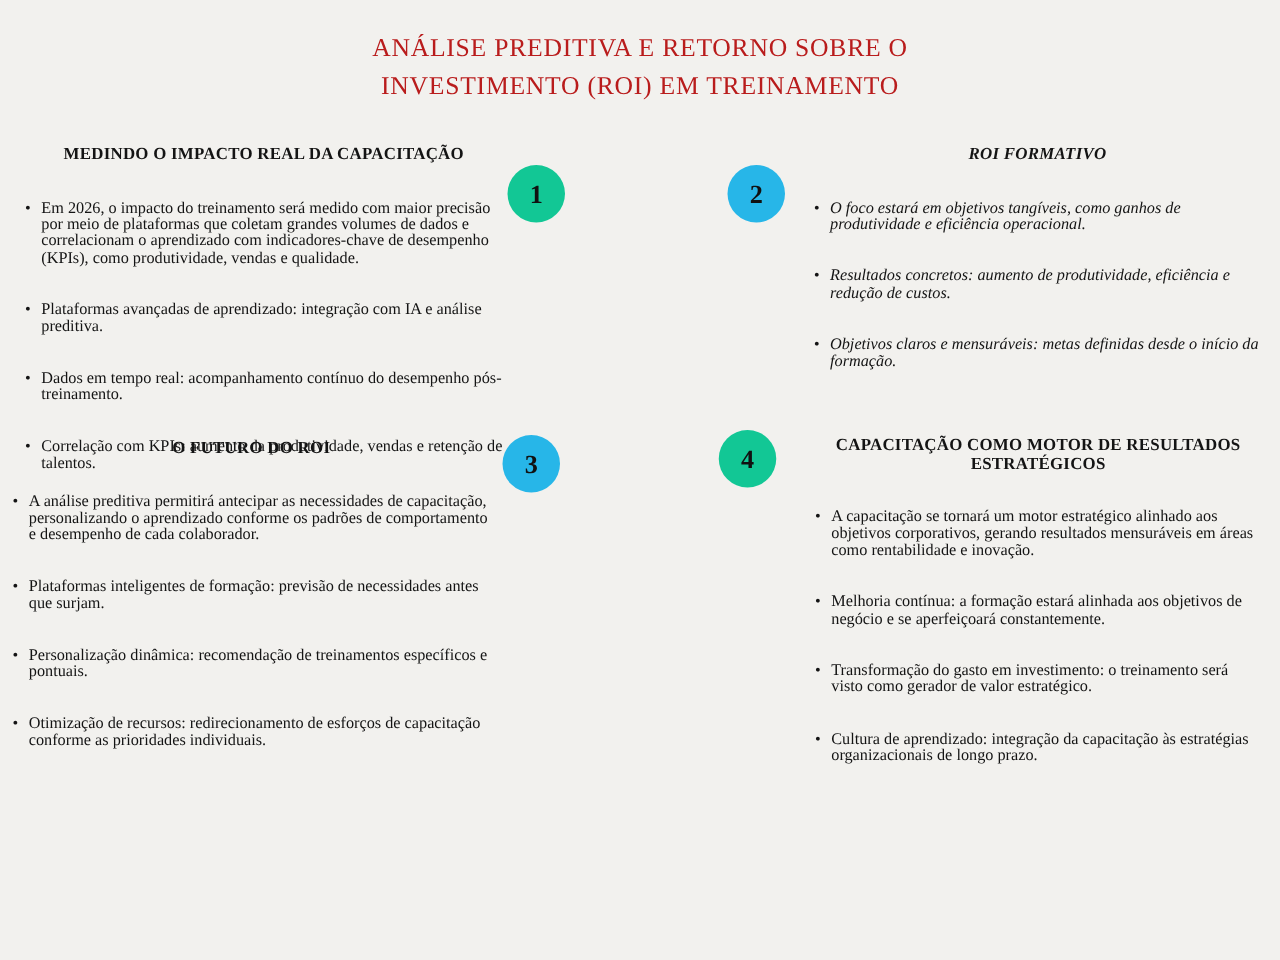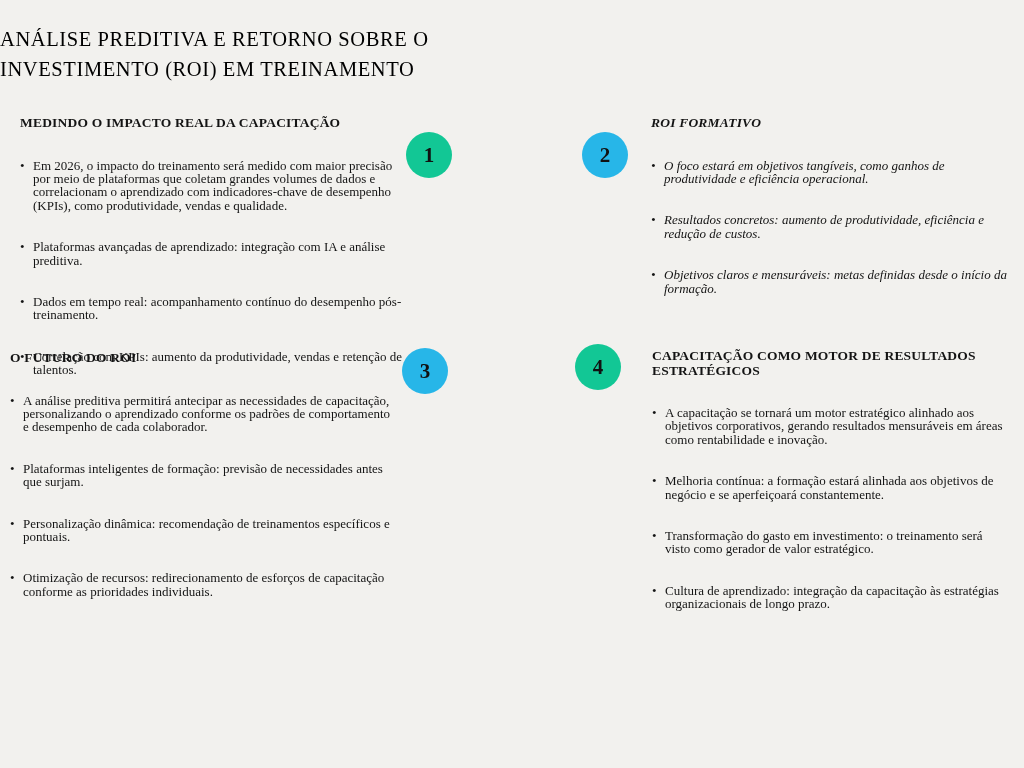--- a/index.html
+++ b/index.html
@@ -9,34 +9,34 @@
     background: #f2f1ee;
     font-family: "Liberation Serif", "DejaVu Serif", serif;
     color: #161616;
     overflow: hidden;
   }
   .page-title {
     position: absolute;
     top: 24px;
     left: 0;
     width: 100%;
-    text-align: left;
+    text-align: center;
     font-size: 20.5px;
     line-height: 30px;
     letter-spacing: 0.6px;
     font-weight: 400;
-    color: #000000;
+    color: #b91c1c;
   }
   .section {
     position: absolute;
   }
   .section h2 {
     font-size: 13.5px;
     font-weight: 700;
-    text-align: left;
+    text-align: center;
     letter-spacing: 0.2px;
     line-height: 14.5px;
     margin-bottom: 12px;
     color: #141414;
   }
   .section ul {
     list-style: none;
   }
   .section ul.gap-before {
     margin-top: 13px;

